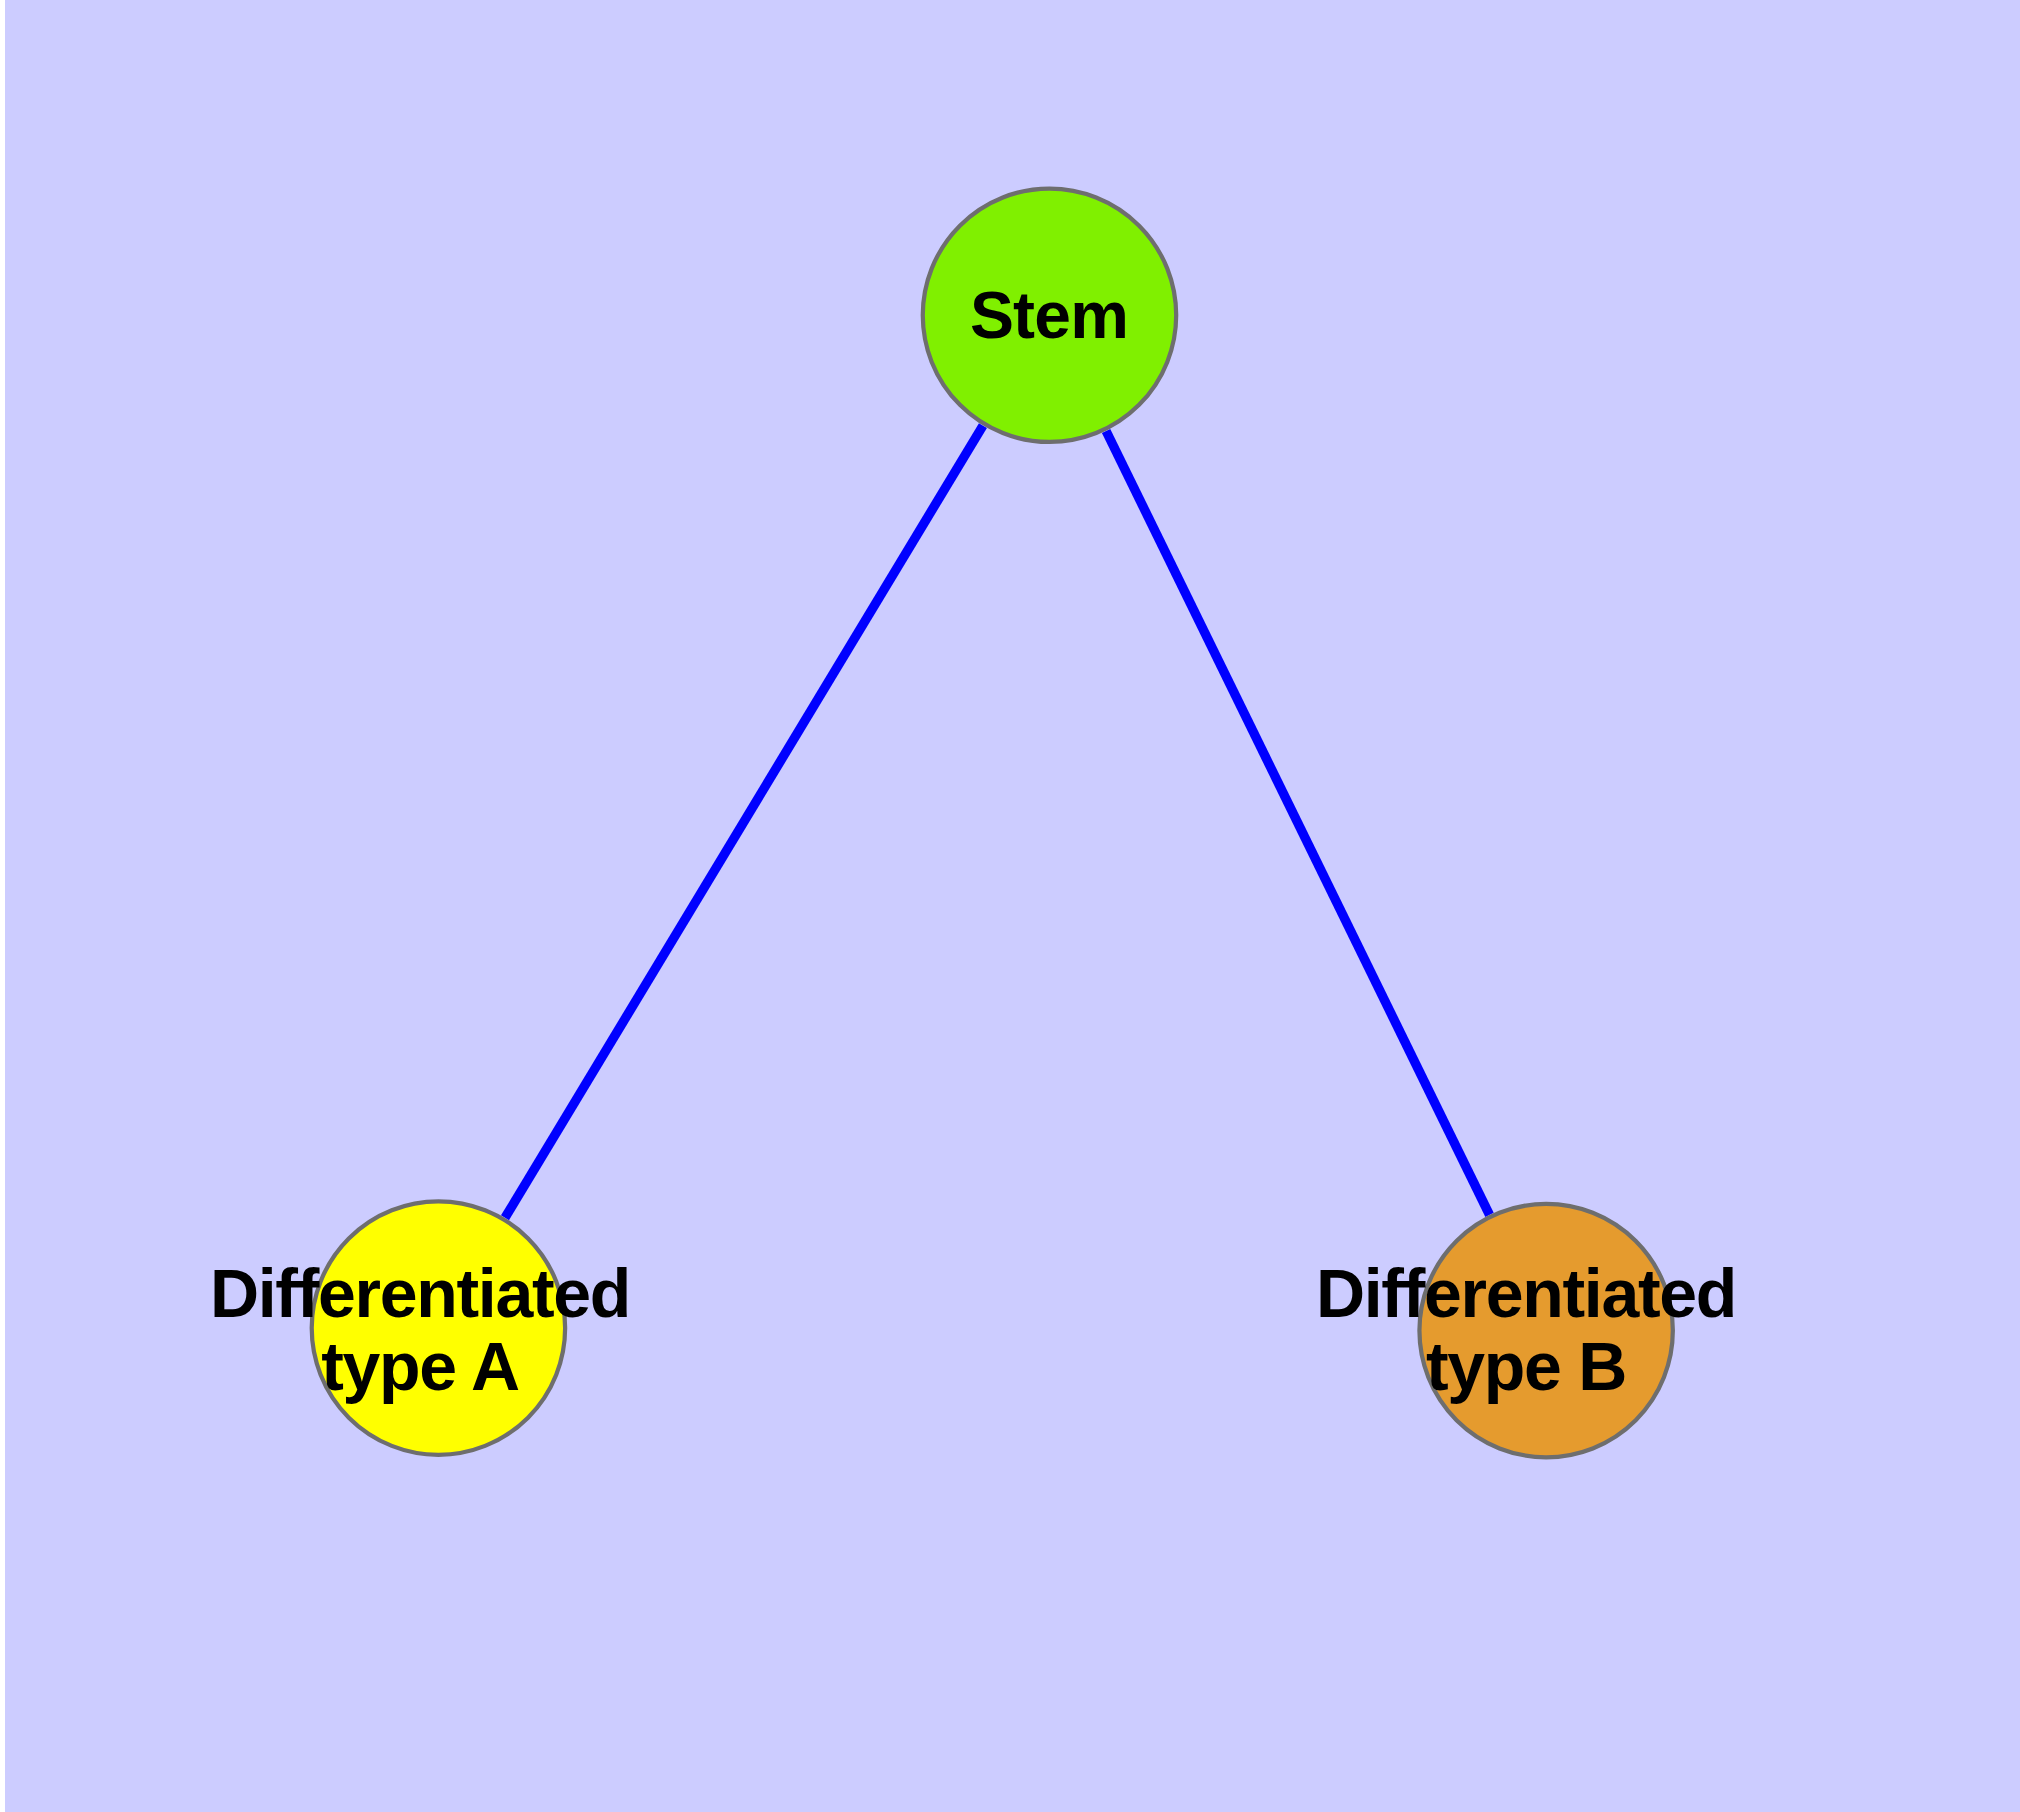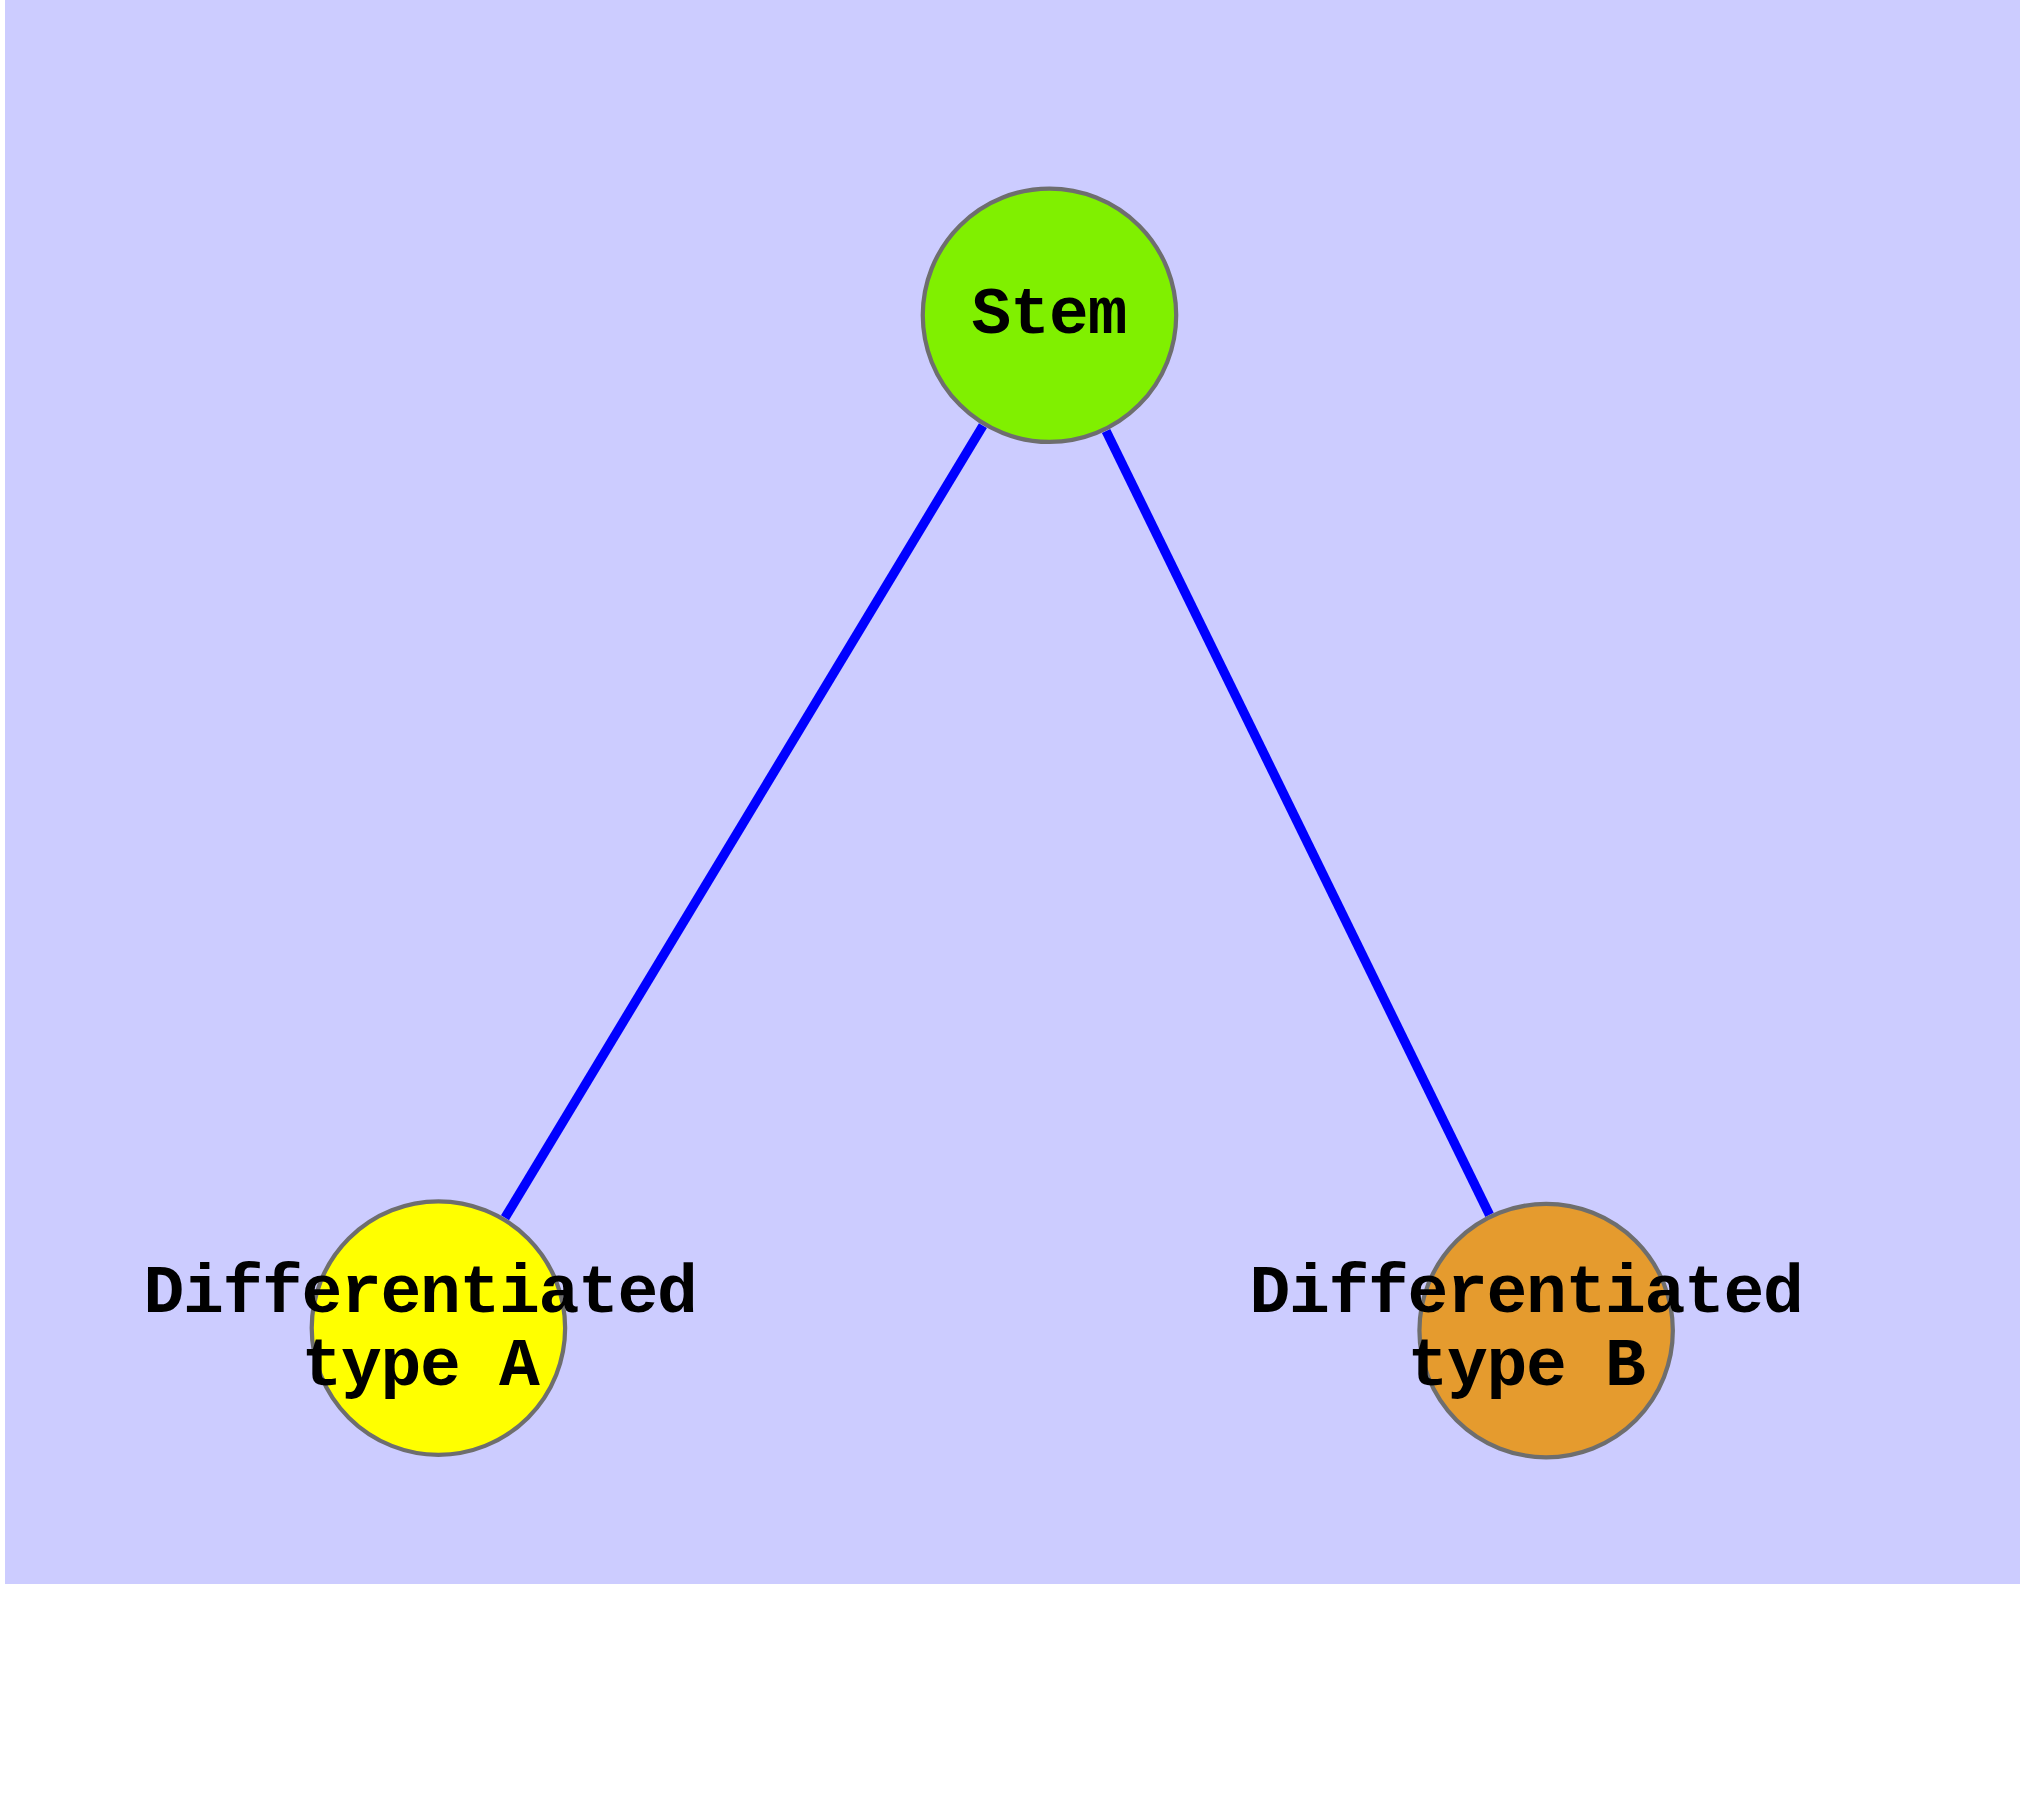--- a/index.html
+++ b/index.html
@@ -3,24 +3,24 @@
 <meta charset="utf-8">
 <style>
   html, body {
     margin: 0;
     padding: 0;
     background: #ffffff;
   }
   #canvas {
     position: relative;
     width: 2021px;
-    height: 1584px;
+    height: 1812px;
     background: #ffffff;
     overflow: hidden;
-    font-family: Liberation Mono, monospace;
+    font-family: Liberation Sans, sans-serif;
   }
   #plot-area {
     position: absolute;
     left: 5.1px;
     top: 0px;
     width: 2015px;
     height: 1812px;
     background: #ccccff;
   }
   #graph-svg {

